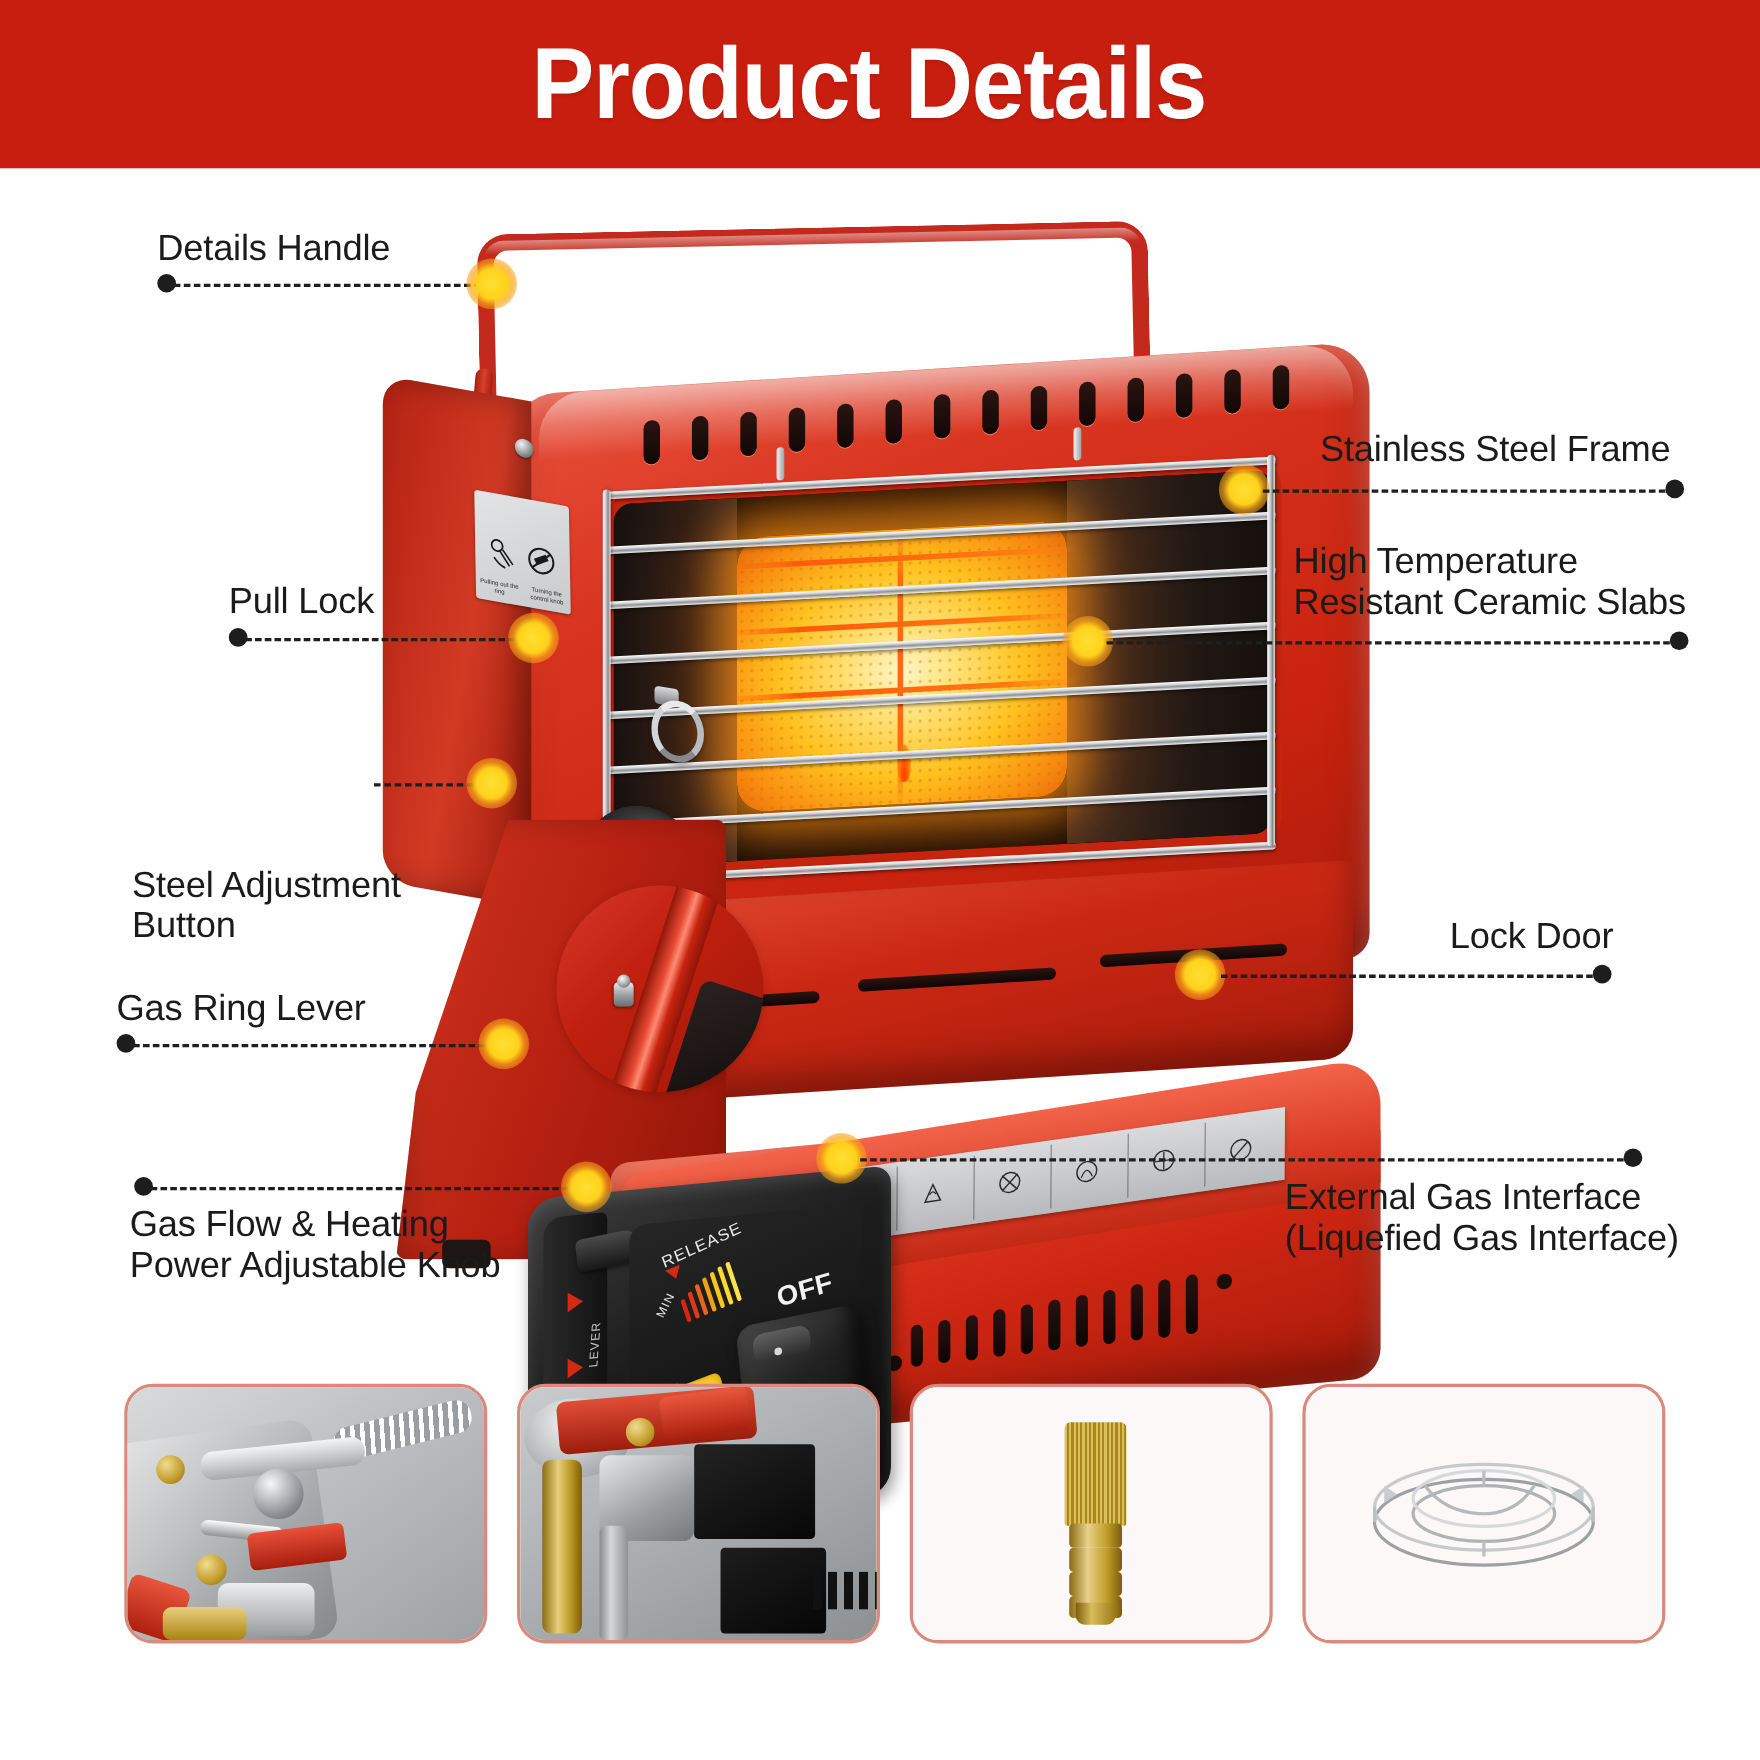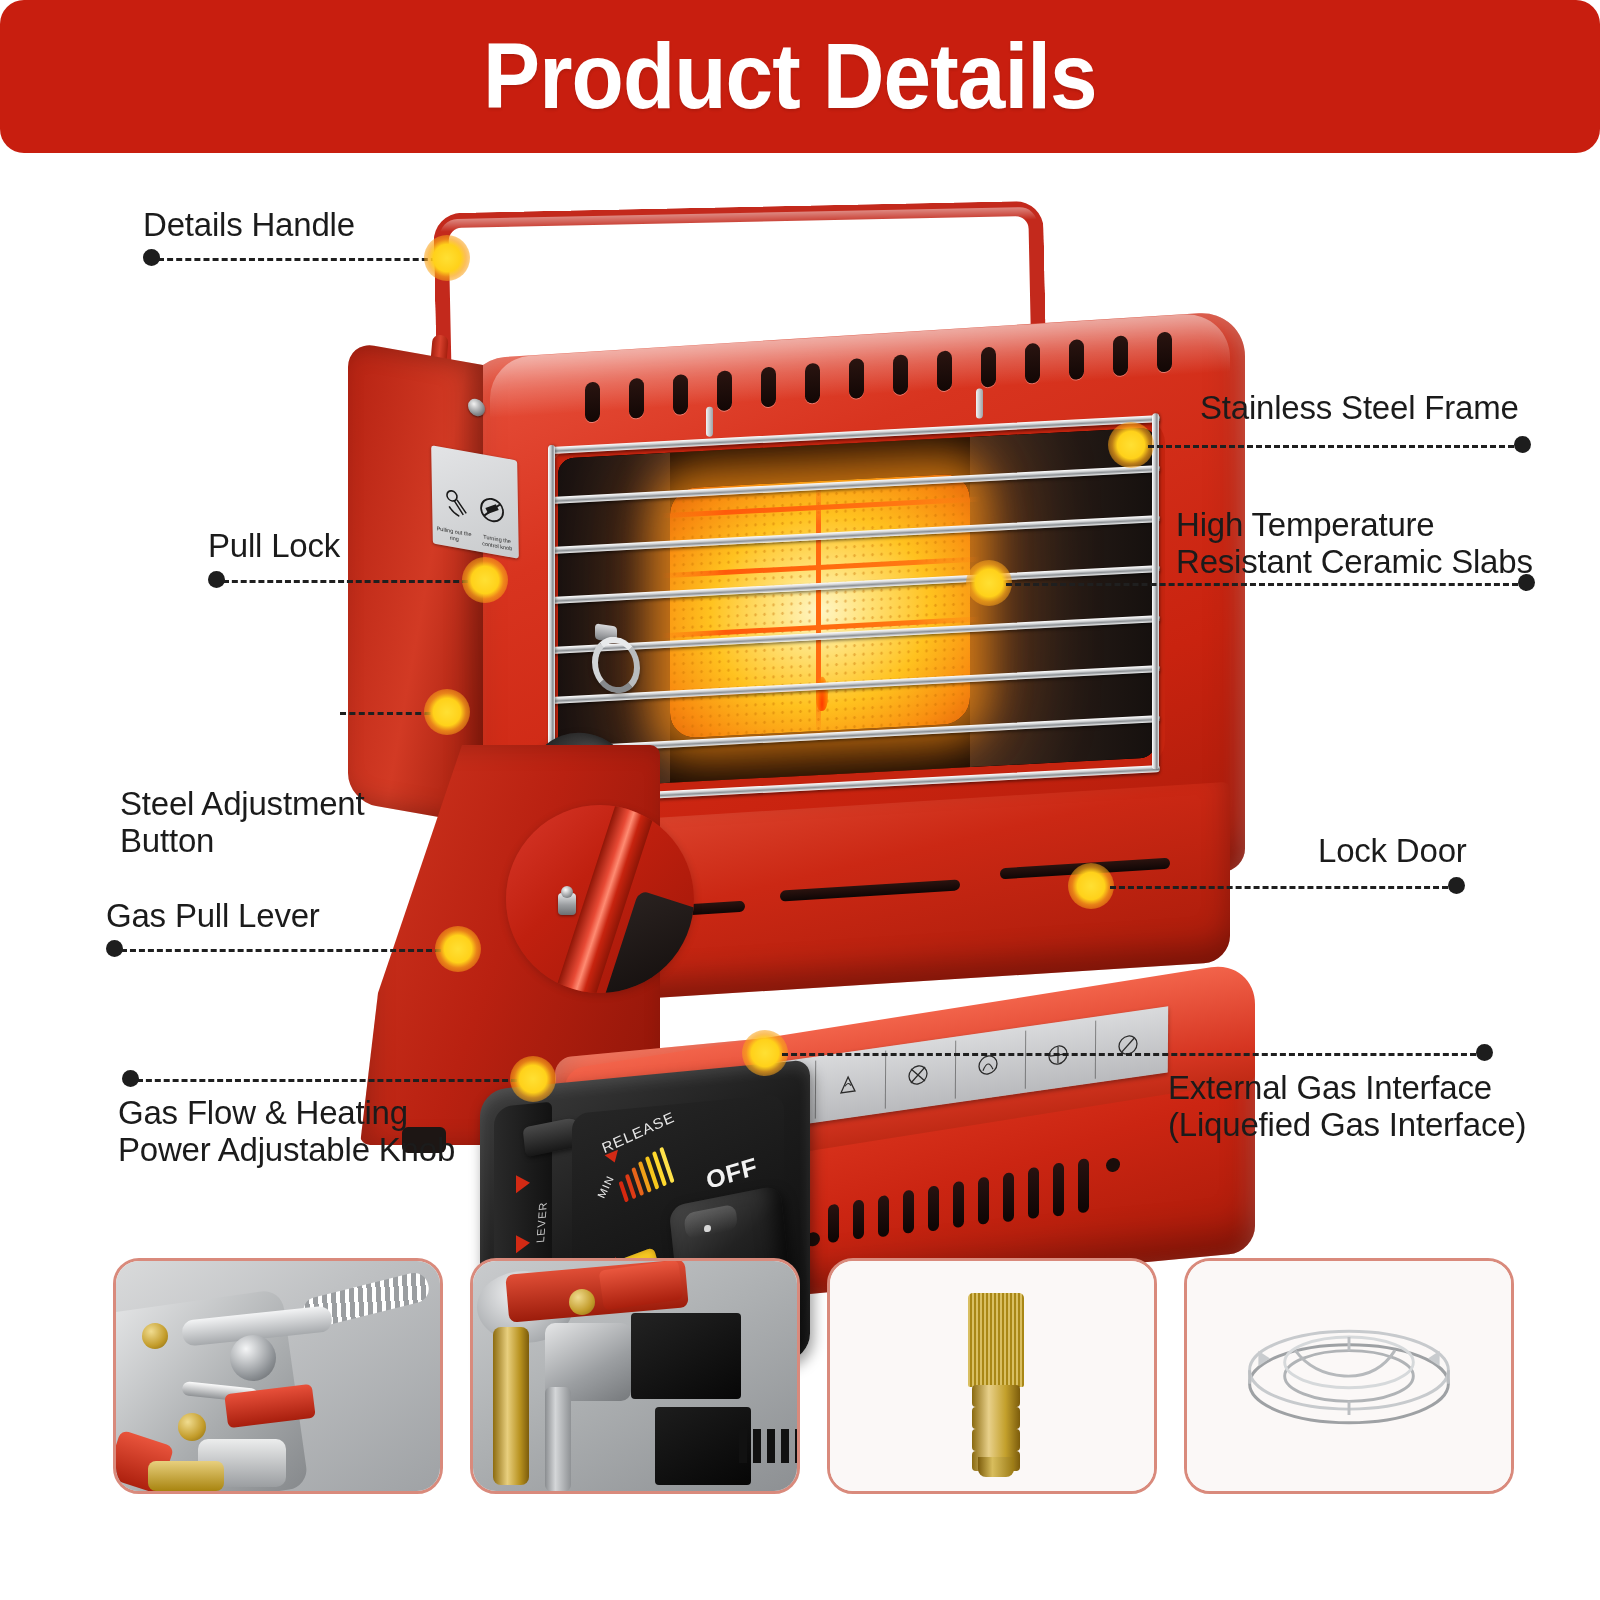--- a/index.html
+++ b/index.html
@@ -8,21 +8,21 @@
     background: #ffffff;
     font-family: "Liberation Sans", sans-serif;
     overflow: hidden;
   }
   #page { position: relative; width: 1600px; height: 1600px; background: #fff; }
 
   
   .header {
     position: absolute; left: 0; top: 0; width: 1600px; height: 153px;
     background: #c81e0f;
-    display: flex; align-items: center; justify-content: center; border-radius: 24px;
+    display: flex; align-items: center; justify-content: center;
   }
   .header-title {
     color: #ffffff; font-size: 92px; font-weight: bold;
     letter-spacing: -1px; transform: scaleX(0.93);
     margin-left: -20px; white-space: nowrap;
     text-shadow: 0 2px 3px rgba(0,0,0,0.12);
   }
 
   
   .callout { position: absolute; }
@@ -597,21 +597,21 @@
   </div>
 
   <div class="callout">
     <div class="lead" style="left:340px; top:712px; width:100px"></div>
     <div class="marker" style="left:424px; top:689px"></div>
     <div class="cap" style="left:120px; top:786px">Steel Adjustment
 Button</div>
   </div>
 
   <div class="callout">
-    <div class="cap" style="left:106px; top:898px">Gas Pull Lever</div>
+    <div class="cap" style="left:106px; top:898px">Gas Ring Lever</div>
     <div class="enddot" style="left:106px; top:940px"></div>
     <div class="lead" style="left:121px; top:949px; width:320px"></div>
     <div class="marker" style="left:435px; top:926px"></div>
   </div>
 
   <div class="callout">
     <div class="enddot" style="left:122px; top:1070px"></div>
     <div class="lead" style="left:137px; top:1079px; width:380px"></div>
     <div class="marker" style="left:510px; top:1056px"></div>
     <div class="cap" style="left:118px; top:1095px">Gas Flow &amp; Heating
@@ -619,21 +619,21 @@
   </div>
 
   <div class="callout">
     <div class="cap" style="left:1200px; top:390px">Stainless Steel Frame</div>
     <div class="marker" style="left:1108px; top:422px"></div>
     <div class="lead" style="left:1148px; top:445px; width:366px"></div>
     <div class="enddot" style="left:1514px; top:436px"></div>
   </div>
 
   <div class="callout">
-    <div class="cap" style="left:1176px; top:507px">High Temperature
+    <div class="cap" style="left:1176px; top:492px">High Temperature
 Resistant Ceramic Slabs</div>
     <div class="marker" style="left:966px; top:560px"></div>
     <div class="lead" style="left:1006px; top:583px; width:512px"></div>
     <div class="enddot" style="left:1518px; top:574px"></div>
   </div>
 
   <div class="callout">
     <div class="cap" style="left:1318px; top:833px">Lock Door</div>
     <div class="marker" style="left:1068px; top:863px"></div>
     <div class="lead" style="left:1110px; top:886px; width:338px"></div>

